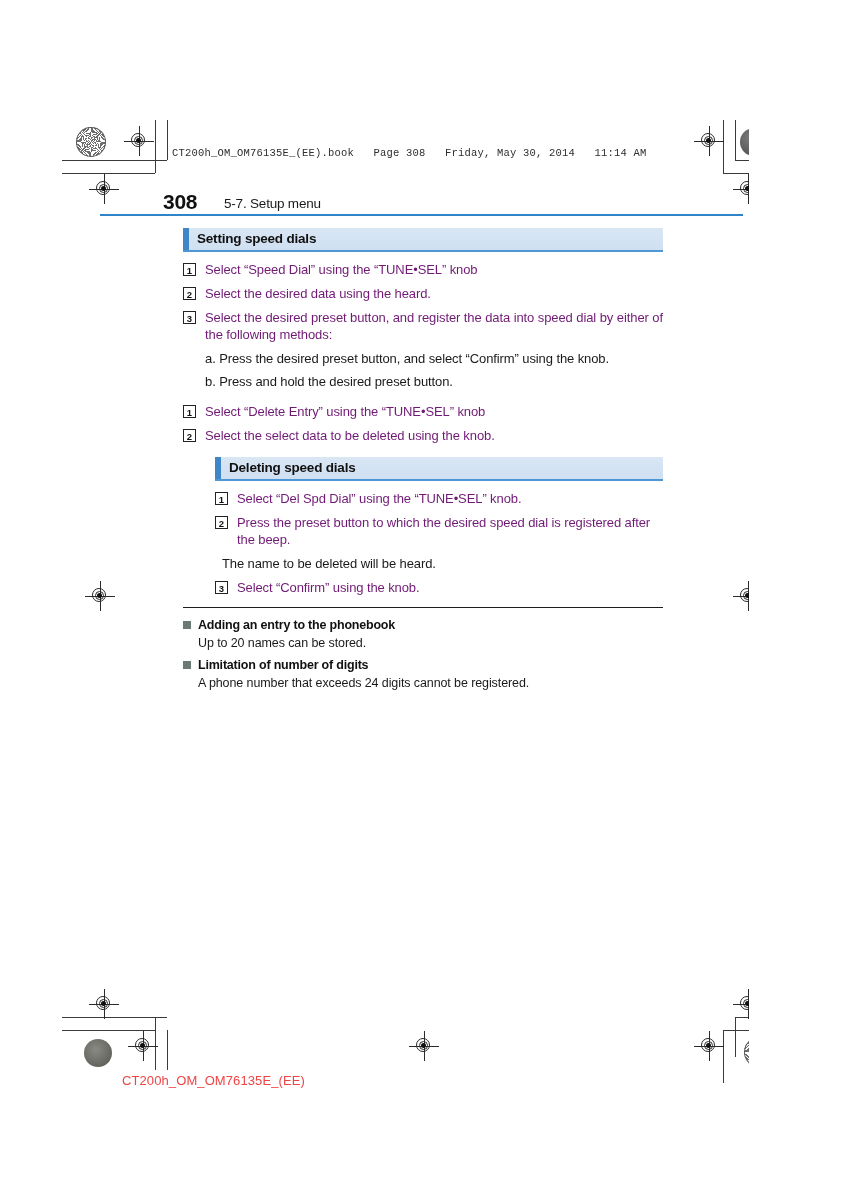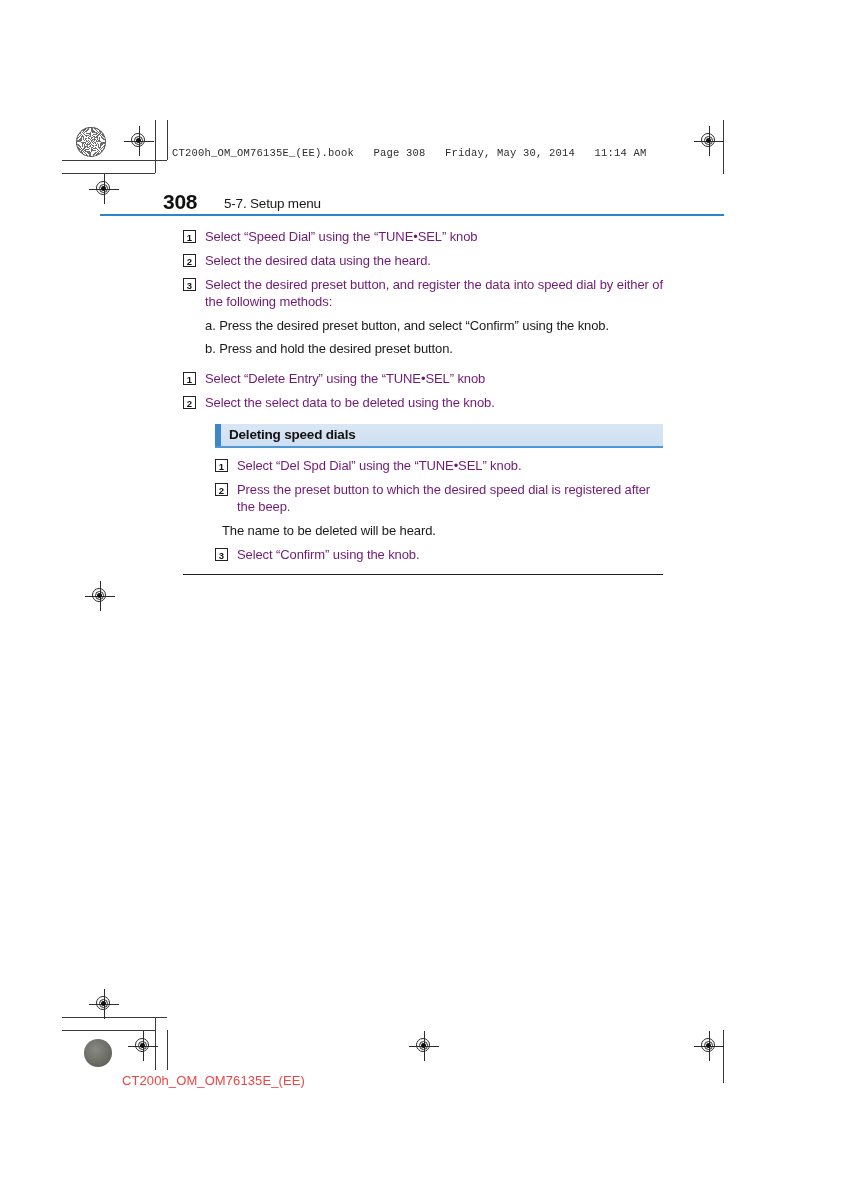--- a/index.html
+++ b/index.html
@@ -10,20 +10,21 @@
   body {
     font-family: "Liberation Sans", sans-serif;
     color: #1a1a1a;
   }
   #page {
     position: relative;
     width: 724px;
     height: 1200px;
     overflow: hidden;
     background: #ffffff;
+    padding-left: 25px;
   }
 
   
   .crop-line {
     position: absolute;
     background: #3a3a3a;
   }
   .crop-line.h { height: 1px; }
   .crop-line.v { width: 1px; }
 
@@ -363,20 +364,24 @@
   </div>
 
   <div class="bookline">CT200h_OM_OM76135E_(EE).book   Page 308   Friday, May 30, 2014   11:14 AM</div>
   <div class="page-num">308</div>
   <div class="section-label">5-7. Setup menu</div>
   <div class="header-rule"></div>
 
   <div class="content">
 
     <div class="blk">
+      <div class="sec-heading">
+        <div class="accent"></div>
+        <div class="txt">Setting speed dials</div>
+      </div>
       <div class="step">
         <div class="num">1</div>
         <div class="body">Select “Speed Dial” using the “TUNE•SEL” knob</div>
       </div>
       <div class="step">
         <div class="num">2</div>
         <div class="body">Select the desired data using the heard.</div>
       </div>
       <div class="step">
         <div class="num">3</div>
@@ -411,18 +416,30 @@
         <div class="body">Press the preset button to which the desired speed dial is registered after the beep.</div>
       </div>
       <div class="plain">The name to be deleted will be heard.</div>
       <div class="step">
         <div class="num">3</div>
         <div class="body">Select “Confirm” using the knob.</div>
       </div>
     </div>
 
     <div class="notes-rule"></div>
+    <div>
+      <div class="note-head">
+        <div class="bullet"></div>
+        <div class="txt">Adding an entry to the phonebook</div>
+      </div>
+      <div class="note-body">Up to 20 names can be stored.</div>
+      <div class="note-head">
+        <div class="bullet"></div>
+        <div class="txt">Limitation of number of digits</div>
+      </div>
+      <div class="note-body">A phone number that exceeds 24 digits cannot be registered.</div>
+    </div>
 
   </div>
 
   <div class="footer">CT200h_OM_OM76135E_(EE)</div>
 
 </div>
 
 </body></html>

